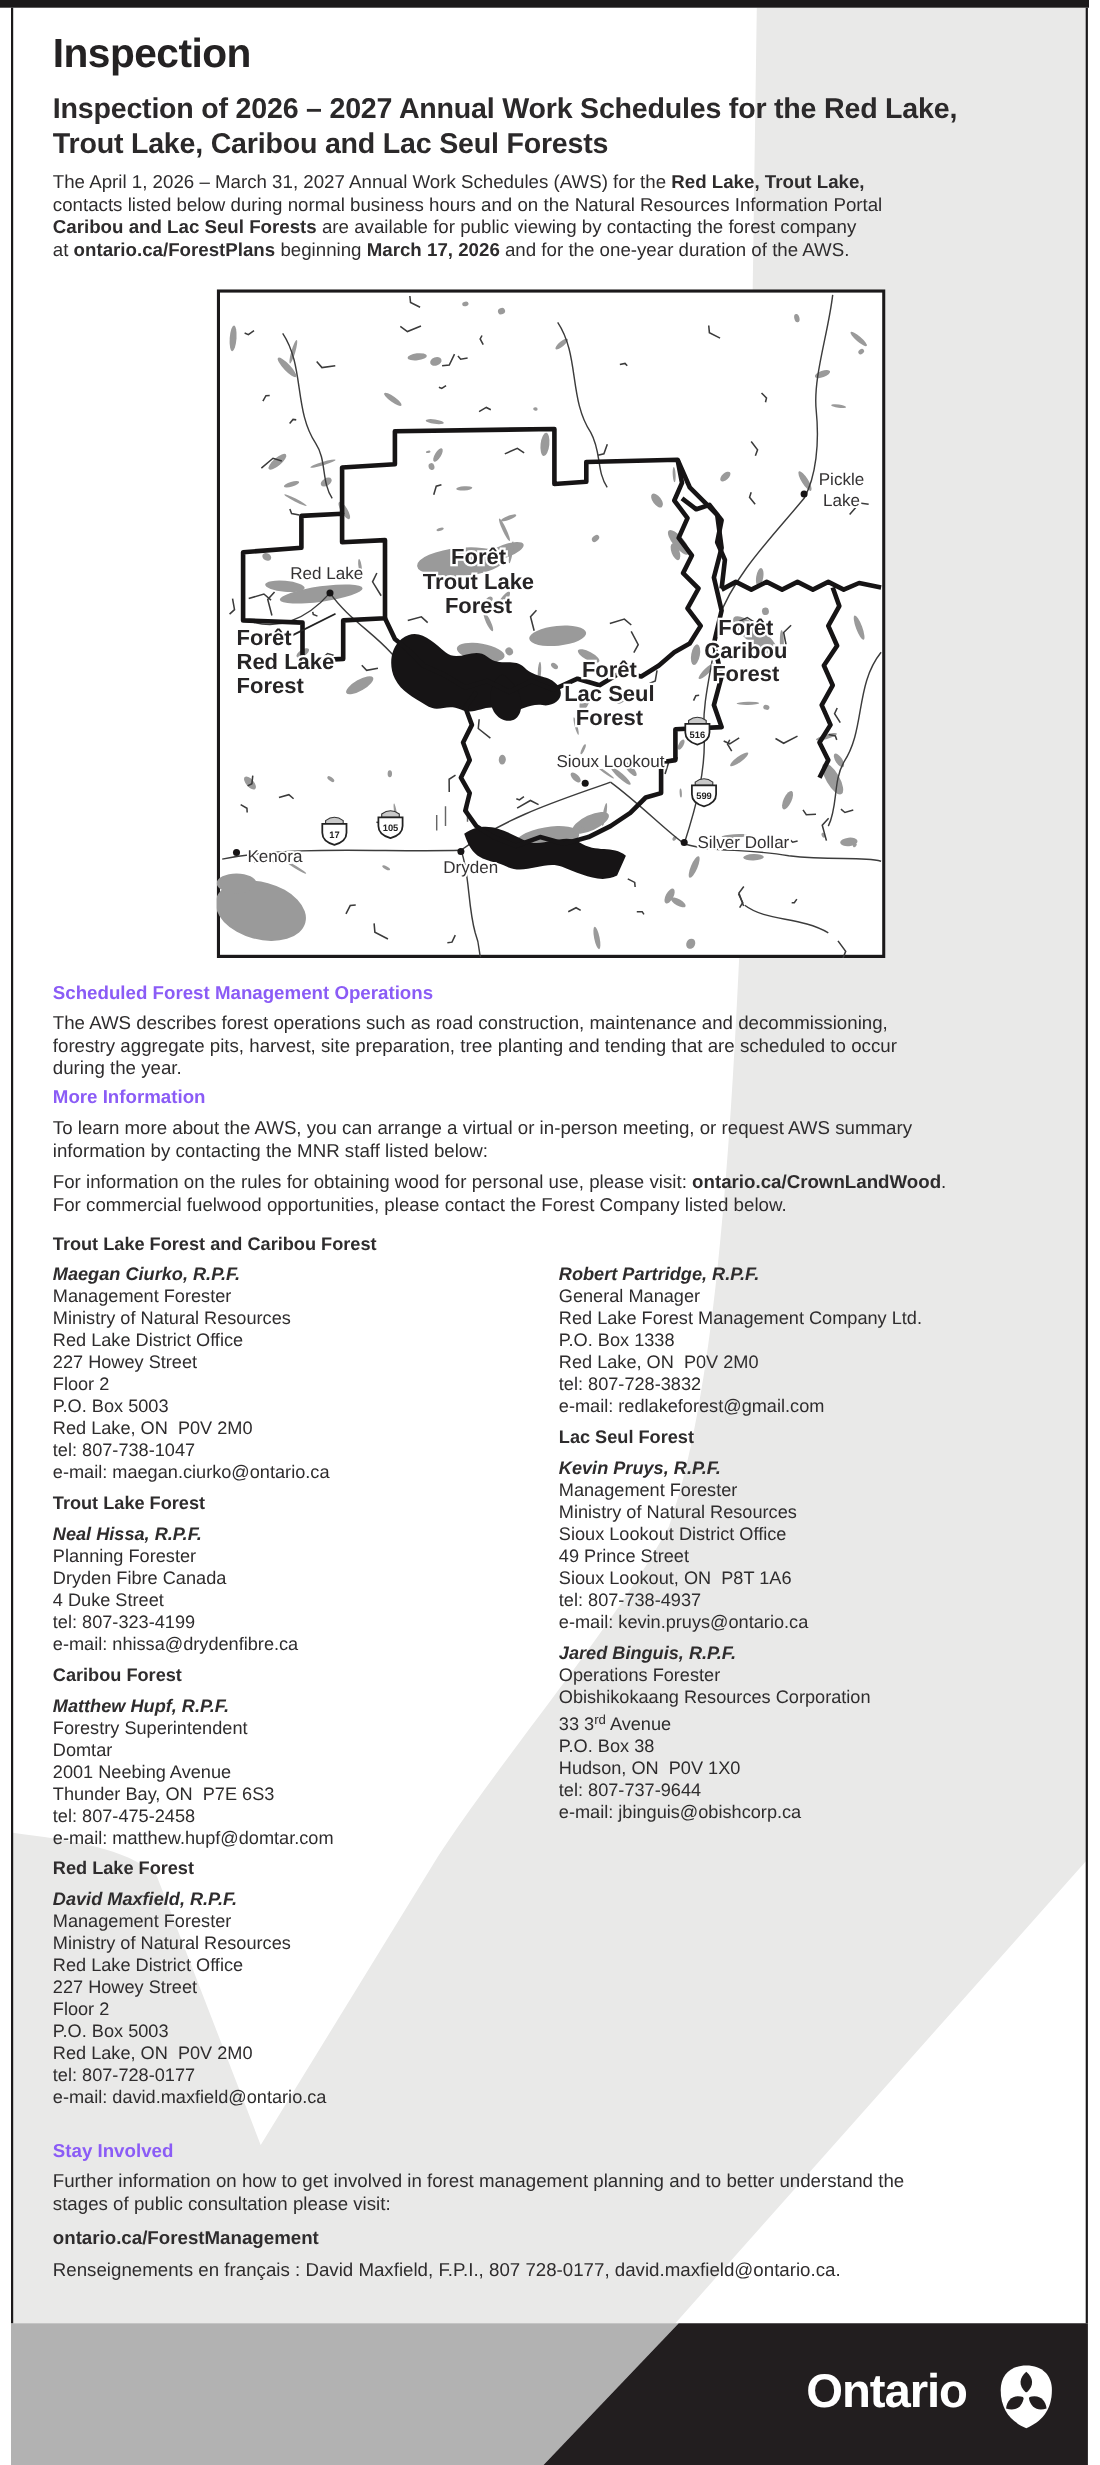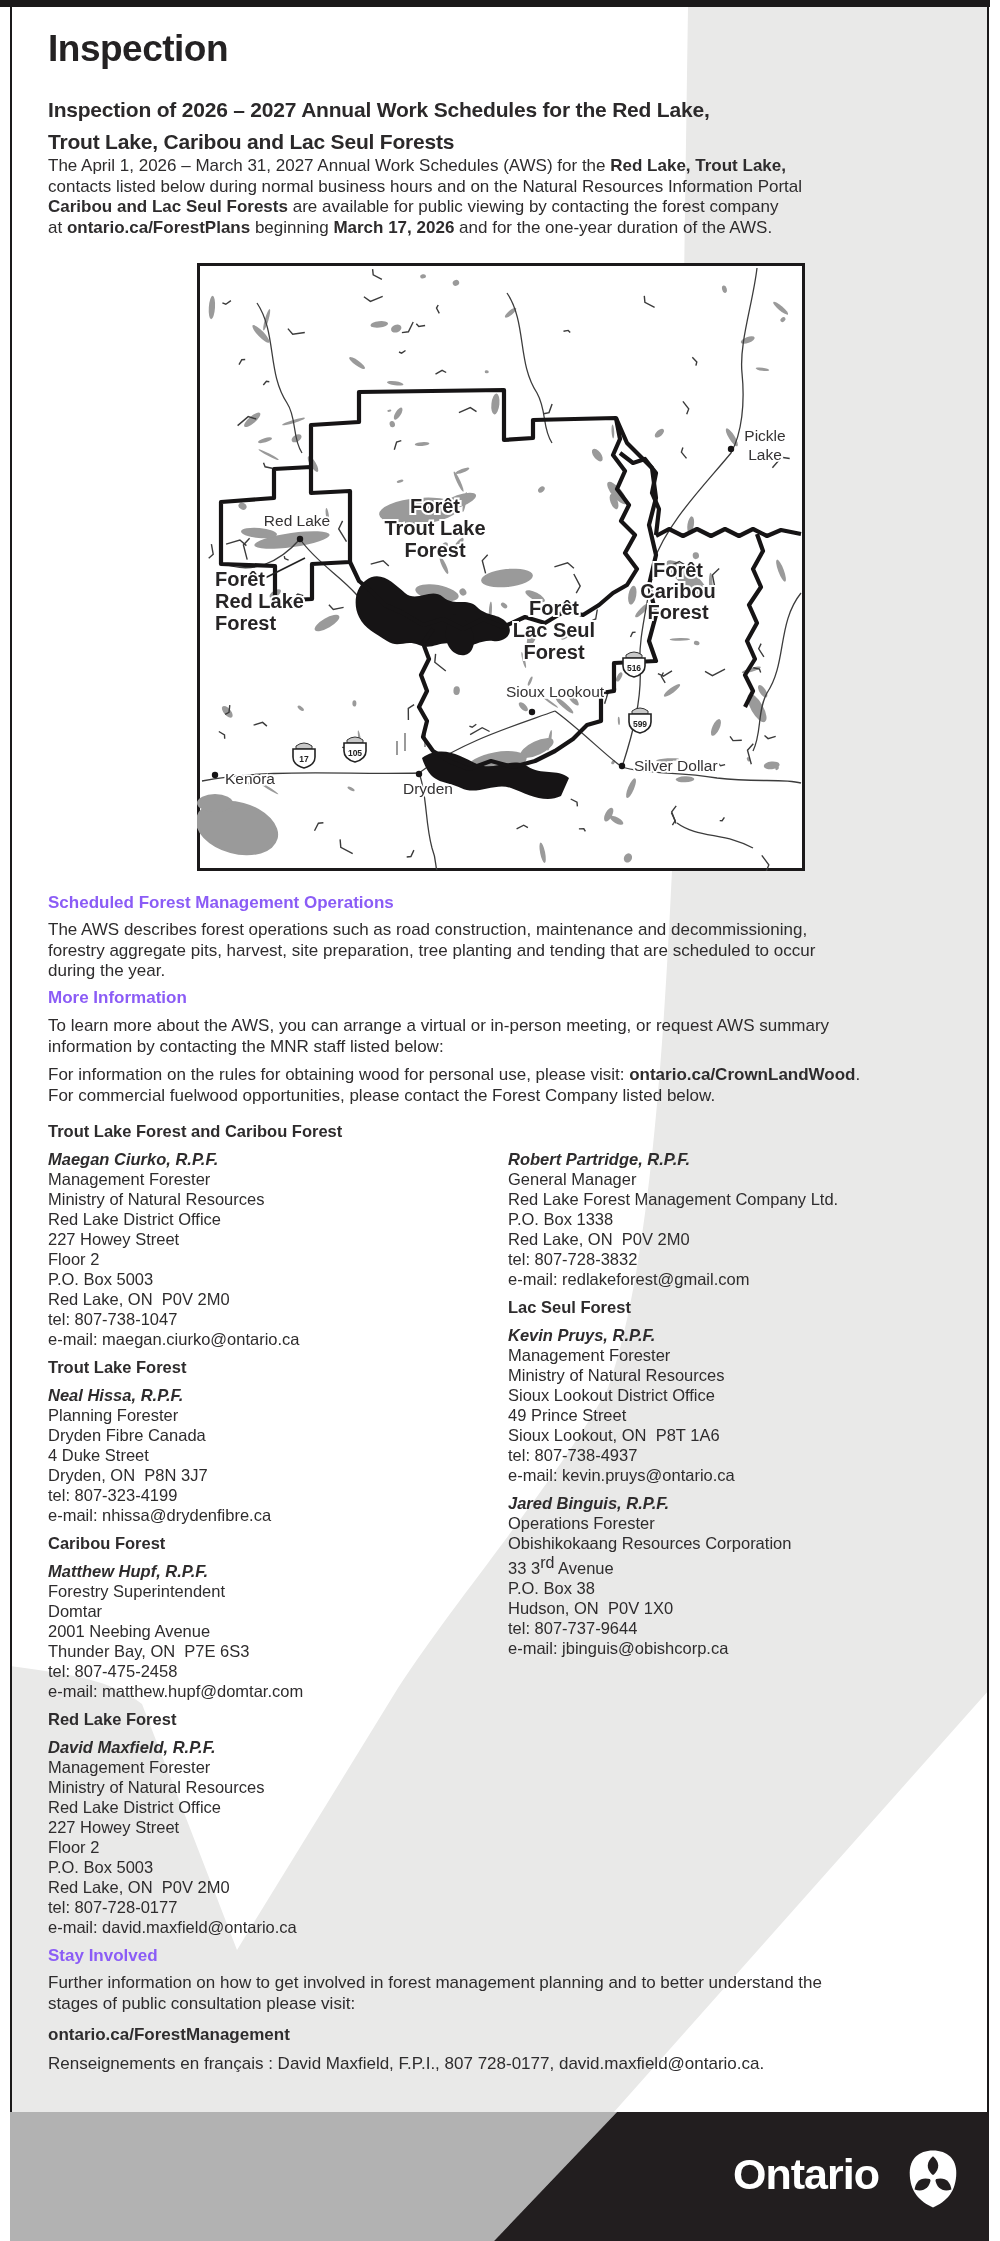--- a/index.html
+++ b/index.html
@@ -7,26 +7,26 @@
     width:1000px;height:2241px;position:relative;background:#ffffff;
     font-family:"Liberation Sans",sans-serif;color:#2e2c2d;overflow:hidden;
   }
   .bg{position:absolute;left:0;top:0;z-index:0;}
   .topbar{position:absolute;left:0;top:0;width:990px;height:7px;background:#1b191a;z-index:2;}
   .frame{position:absolute;left:10px;top:7px;width:975px;height:2105px;
     border-left:2px solid #1b191a;border-right:2px solid #1b191a;z-index:1;}
   .content{position:absolute;left:0;top:0;width:1000px;height:2241px;z-index:3;padding-left:34px;}
   .page-title{position:absolute;left:48px;top:28px;margin:0;font-size:37px;font-weight:bold;
     letter-spacing:-0.5px;color:#242223;}
-  .subtitle{position:absolute;left:48px;top:94px;font-size:21px;font-weight:bold;
+  .subtitle{position:absolute;left:48px;top:82px;font-size:26px;font-weight:bold;
     line-height:32px;color:#2b292a;letter-spacing:-0.2px;}
   .p{position:absolute;left:48px;font-size:17px;line-height:20.5px;}
   .tl{white-space:nowrap;}
   .b{font-weight:bold;}
-  .sup{font-size:16px;vertical-align:6px;}
+  .sup{font-size:12px;vertical-align:6px;}
   .sec-h{position:absolute;left:48px;font-size:17px;font-weight:bold;color:#8b5cf6;}
   .map-wrap{position:absolute;left:197px;top:263px;width:608px;height:608px;}
   .col{position:absolute;width:452px;font-size:16.5px;line-height:20px;}
   .col-left{left:48px;top:1121px;}
   .col-right{left:508px;top:1149px;}
   .col-heading{font-weight:bold;margin:8px 0;}
   .col > .col-heading:first-child{margin-top:0;}
   .contact{margin:0 0 8px 0;}
   .cname{font-weight:bold;font-style:italic;}
   .flabel{font-weight:bold;font-size:20px;fill:#262425;paint-order:stroke;stroke:#ffffff;stroke-width:4px;}
@@ -359,21 +359,20 @@
         <div class="tl">Red Lake, ON&nbsp; P0V 2M0</div>
         <div class="tl">tel: 807-738-1047</div>
         <div class="tl">e-mail: maegan.ciurko@ontario.ca</div>
       </div>
       <div class="col-heading">Trout Lake Forest</div>
       <div class="contact">
         <div class="cname tl">Neal Hissa, R.P.F.</div>
         <div class="tl">Planning Forester</div>
         <div class="tl">Dryden Fibre Canada</div>
         <div class="tl">4 Duke Street</div>
-        <div class="tl">Dryden, ON&nbsp; P8N 3J7</div>
         <div class="tl">tel: 807-323-4199</div>
         <div class="tl">e-mail: nhissa@drydenfibre.ca</div>
       </div>
       <div class="col-heading">Caribou Forest</div>
       <div class="contact">
         <div class="cname tl">Matthew Hupf, R.P.F.</div>
         <div class="tl">Forestry Superintendent</div>
         <div class="tl">Domtar</div>
         <div class="tl">2001 Neebing Avenue</div>
         <div class="tl">Thunder Bay, ON&nbsp; P7E 6S3</div>

